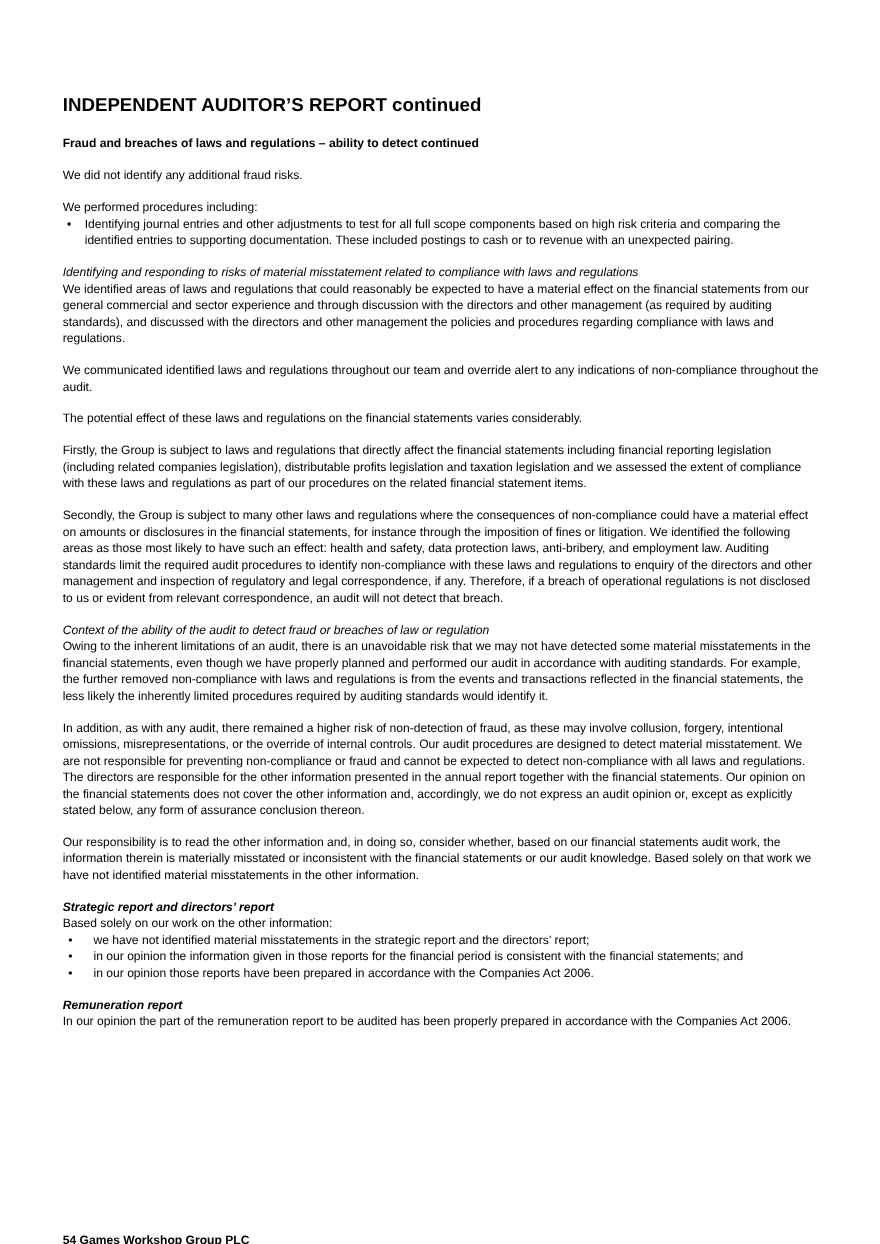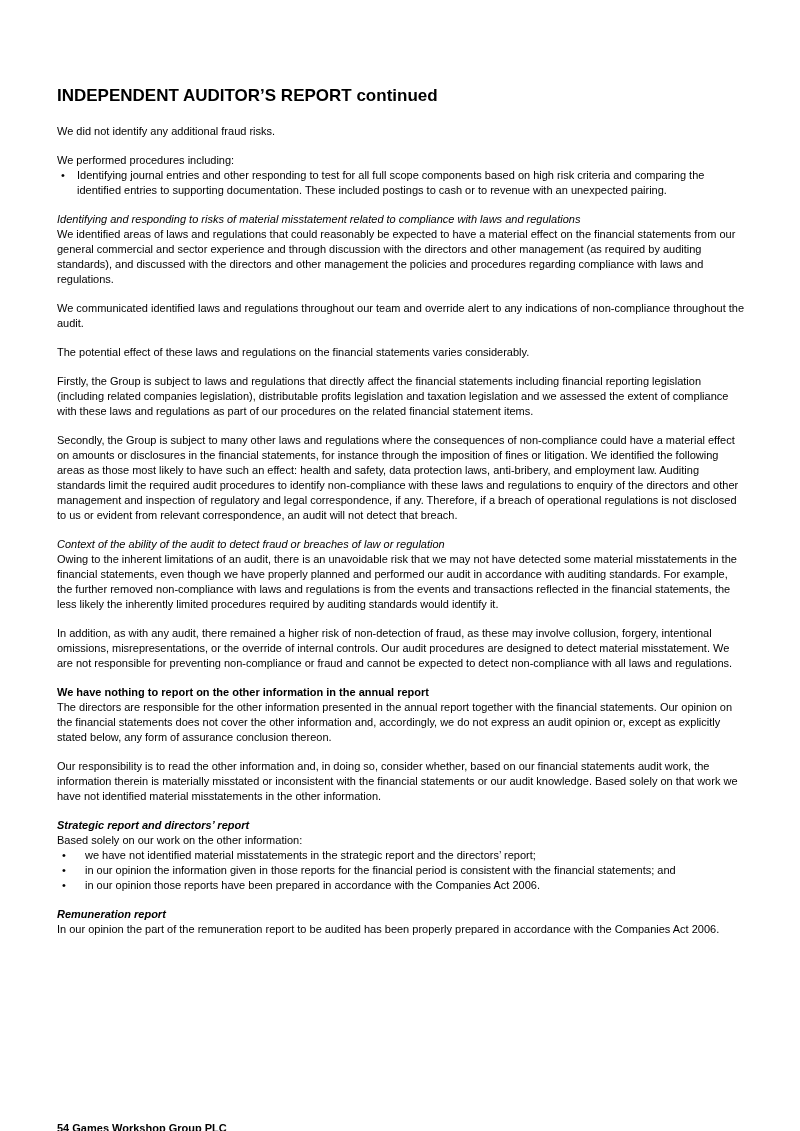--- a/index.html
+++ b/index.html
@@ -58,47 +58,47 @@
   }
 </style>
 </head>
 <body>
 
 <div class="page">
 
   <h1 class="doc-title">INDEPENDENT AUDITOR’S REPORT continued</h1>
 
   <div>
+    <p class="b">Fraud and breaches of laws and regulations – ability to detect continued</p>
 
     <p class="gap">We did not identify any additional fraud risks.</p>
 
     <p class="gap">We performed procedures including:</p>
     <div class="bullet-row">
       <span class="dot">•</span>
-      <span class="bullet-text">Identifying journal entries and other responding to test for all full scope components based on high risk criteria and comparing the identified entries to supporting documentation. These included postings to cash or to revenue with an unexpected pairing.</span>
+      <span class="bullet-text">Identifying journal entries and other adjustments to test for all full scope components based on high risk criteria and comparing the identified entries to supporting documentation. These included postings to cash or to revenue with an unexpected pairing.</span>
     </div>
   </div>
 
   <div>
     <p class="i gap">Identifying and responding to risks of material misstatement related to compliance with laws and regulations</p>
     <p>We identified areas of laws and regulations that could reasonably be expected to have a material effect on the financial statements from our general commercial and sector experience and through discussion with the directors and other management (as required by auditing standards), and discussed with the directors and other management the policies and procedures regarding compliance with laws and regulations.</p>
     <p class="gap">We communicated identified laws and regulations throughout our team and override alert to any indications of non-compliance throughout the audit.</p>
     <p class="gap">The potential effect of these laws and regulations on the financial statements varies considerably.</p>
     <p class="gap">Firstly, the Group is subject to laws and regulations that directly affect the financial statements including financial reporting legislation (including related companies legislation), distributable profits legislation and taxation legislation and we assessed the extent of compliance with these laws and regulations as part of our procedures on the related financial statement items.</p>
     <p class="gap">Secondly, the Group is subject to many other laws and regulations where the consequences of non-compliance could have a material effect on amounts or disclosures in the financial statements, for instance through the imposition of fines or litigation. We identified the following areas as those most likely to have such an effect: health and safety, data protection laws, anti-bribery, and employment law. Auditing standards limit the required audit procedures to identify non-compliance with these laws and regulations to enquiry of the directors and other management and inspection of regulatory and legal correspondence, if any. Therefore, if a breach of operational regulations is not disclosed to us or evident from relevant correspondence, an audit will not detect that breach.</p>
   </div>
 
   <div>
     <p class="i gap">Context of the ability of the audit to detect fraud or breaches of law or regulation</p>
     <p>Owing to the inherent limitations of an audit, there is an unavoidable risk that we may not have detected some material misstatements in the financial statements, even though we have properly planned and performed our audit in accordance with auditing standards. For example, the further removed non-compliance with laws and regulations is from the events and transactions reflected in the financial statements, the less likely the inherently limited procedures required by auditing standards would identify it.</p>
     <p class="gap">In addition, as with any audit, there remained a higher risk of non-detection of fraud, as these may involve collusion, forgery, intentional omissions, misrepresentations, or the override of internal controls. Our audit procedures are designed to detect material misstatement. We are not responsible for preventing non-compliance or fraud and cannot be expected to detect non-compliance with all laws and regulations.</p>
   </div>
 
   <div>
-    <p class="b gap">We have nothing to report on the other information in the annual report</p>
     <p>The directors are responsible for the other information presented in the annual report together with the financial statements. Our opinion on the financial statements does not cover the other information and, accordingly, we do not express an audit opinion or, except as explicitly stated below, any form of assurance conclusion thereon.</p>
     <p class="gap">Our responsibility is to read the other information and, in doing so, consider whether, based on our financial statements audit work, the information therein is materially misstated or inconsistent with the financial statements or our audit knowledge. Based solely on that work we have not identified material misstatements in the other information.</p>
   </div>
 
   <div>
     <p class="bi gap">Strategic report and directors’ report</p>
     <p>Based solely on our work on the other information:</p>
     <div class="bullet-row wide">
       <span class="dot">•</span>
       <span class="bullet-text">we have not identified material misstatements in the strategic report and the directors’ report;</span>

